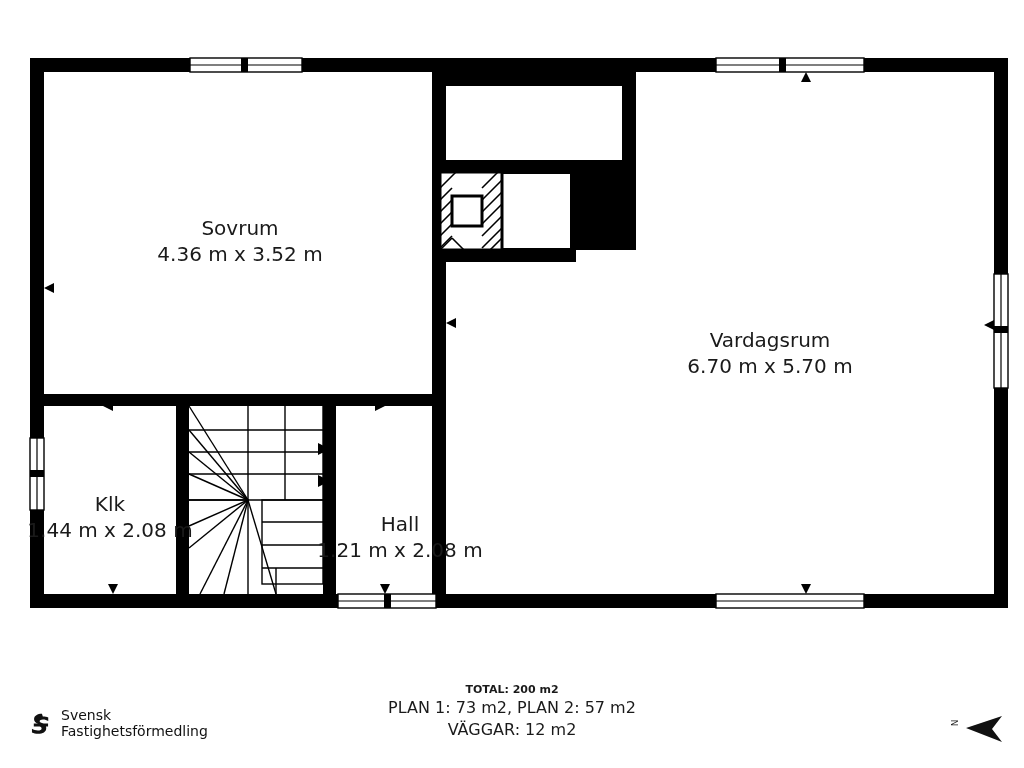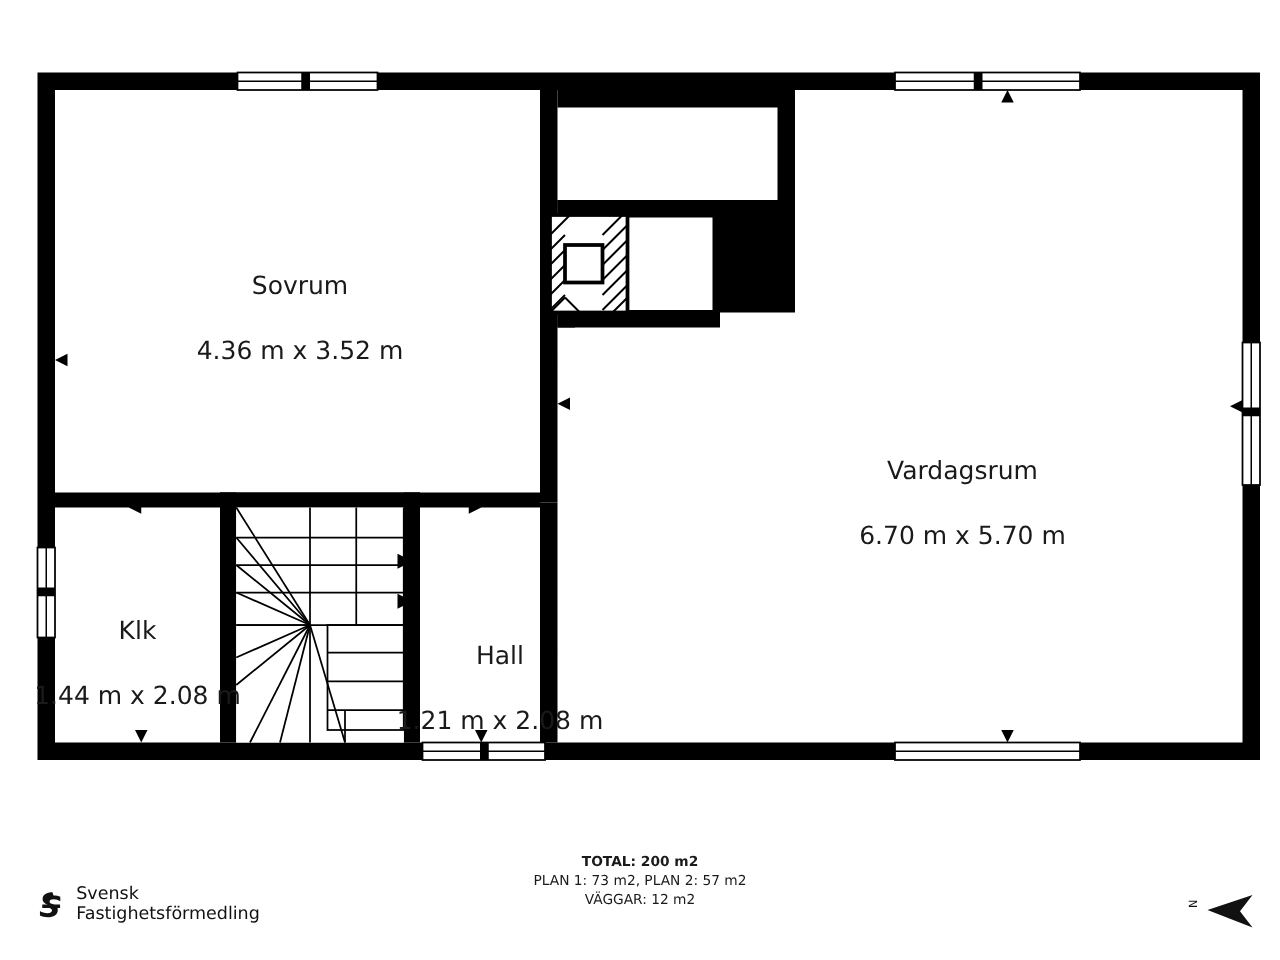--- a/index.html
+++ b/index.html
@@ -33,31 +33,30 @@
     white-space: nowrap;
     pointer-events: none;
   }
   .room-label .room-name {
     display: block;
     font-size: 20px;
   }
   .room-label .room-dims {
     display: block;
     font-size: 20px;
-    margin-top: 26px;
   }
 
   #label-sovrum {
     left: 60px;
     top: 216px;
     width: 360px;
   }
   #label-vardagsrum {
     left: 570px;
-    top: 364px;
+    top: 328px;
     width: 400px;
   }
   #label-klk {
     left: -10px;
     top: 492px;
     width: 240px;
   }
   #label-hall {
     left: 280px;
     top: 512px;
@@ -72,21 +71,21 @@
     width: 1024px;
     text-align: center;
     color: #1a1a1a;
   }
   #footer-info .ft-total {
     font-size: 11px;
     font-weight: bold;
     line-height: 1.38;
   }
   #footer-info .ft-line {
-    font-size: 11px;
+    font-size: 16px;
     line-height: 1.38;
   }
   #footer-info .ft-disclaimer {
     margin-top: 7px;
     font-size: 8.5px;
     line-height: 1.3;
   }
 
   
   #brand {

